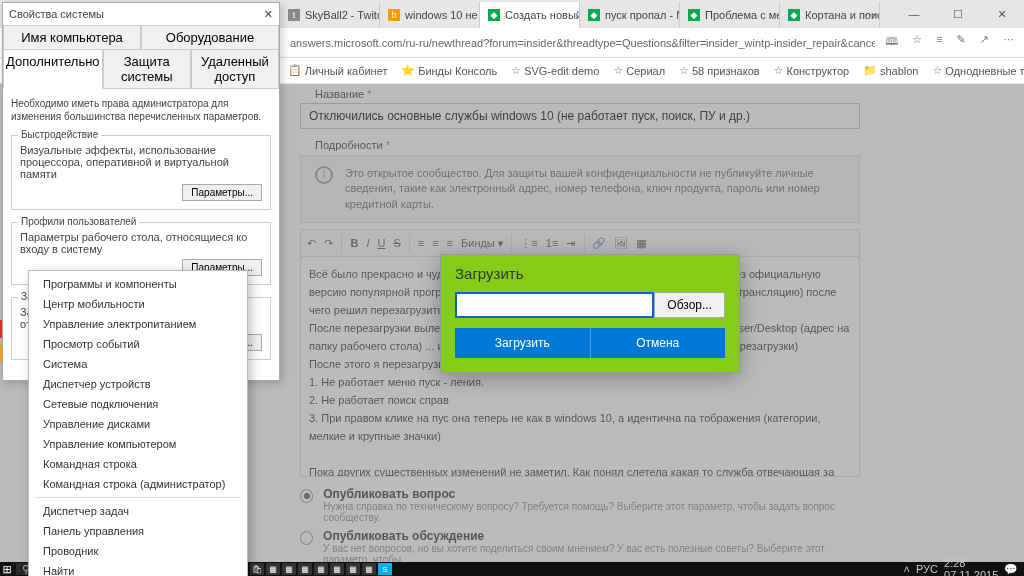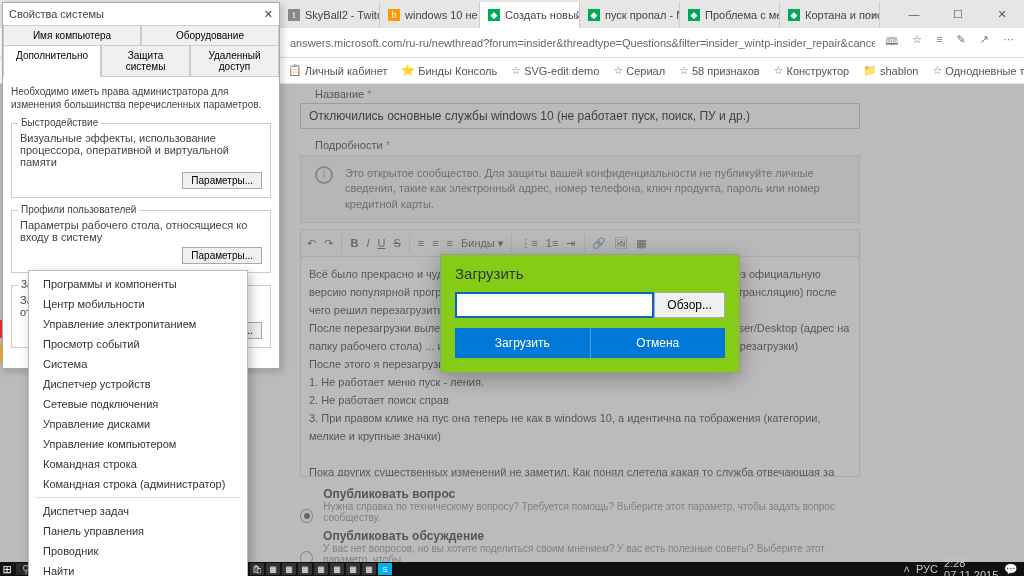--- a/index.html
+++ b/index.html
@@ -24,29 +24,29 @@
 .req{color:#d9534f}
 .title-input{width:560px;height:26px;border:1px solid #c0c0c0;padding:0 8px;background:#fff;font-size:12px}
 .notice{width:560px;background:#f5f5f5;border:1px solid #e0e0e0;padding:10px 14px;display:flex;gap:12px;font-size:10px;color:#666;line-height:1.4;margin-top:4px}
 .notice-icon{width:18px;height:18px;border:2px solid #999;border-radius:50%;display:flex;align-items:center;justify-content:center;color:#999;flex-shrink:0}
 .toolbar{width:560px;height:28px;border:1px solid #ddd;background:#fafafa;display:flex;align-items:center;padding:0 6px;gap:8px;font-size:12px;color:#555;margin-top:6px}
 .tb-sep{width:1px;height:18px;background:#ddd}
 .editor{width:560px;border:1px solid #ddd;border-top:none;background:#fff;padding:8px;font-size:12px;color:#333;line-height:1.5;height:220px;overflow:hidden}
 .editor .link{color:#e67e22}
 .editor u{text-decoration:underline}
 .bottom{width:560px;margin-top:10px;font-size:12px}
-.radio-row{display:flex;gap:10px;align-items:flex-end;margin:6px 0}
+.radio-row{display:flex;gap:10px;align-items:flex-start;margin:6px 0}
 .radio{width:14px;height:14px;border:1px solid #999;border-radius:50%;margin-top:2px;display:flex;align-items:center;justify-content:center}
 .radio.sel::after{content:"";width:6px;height:6px;background:#555;border-radius:50%}
 .radio-text b{font-size:12px;color:#333}
 .radio-text div{font-size:10px;color:#888}
 .sysprops{position:absolute;top:2px;left:2px;width:278px;background:#fff;border:1px solid #aaa;box-shadow:2px 2px 8px rgba(0,0,0,.2);z-index:50}
 .sp-title{height:22px;padding:0 6px;display:flex;align-items:center;justify-content:space-between;font-size:11px;color:#444}
 .sp-tabs{display:flex;border-bottom:1px solid #ccc}
-.sp-tab{flex:1;text-align:center;padding:4px 12px;font-size:10px;border:1px solid #ccc;border-bottom:none;background:#f0f0f0}
+.sp-tab{flex:1;text-align:center;padding:4px 2px;font-size:13px;border:1px solid #ccc;border-bottom:none;background:#f0f0f0}
 .sp-tab.active{background:#fff;border-bottom:1px solid #fff;margin-bottom:-1px}
 .sp-tabs2{display:flex}
 .sp-tabs2 .sp-tab{border-top:none}
 .sp-body{padding:8px;font-size:10px;color:#444}
 .sp-group{border:1px solid #ccc;padding:8px;margin:12px 0;position:relative}
 .sp-legend{position:absolute;top:-7px;left:6px;background:#fff;padding:0 3px;font-size:10px}
 .sp-btn{float:right;padding:2px 8px;border:1px solid #aaa;background:#f0f0f0;font-size:10px;margin-top:4px}
 .sp-intro{font-size:10px;line-height:1.3;margin-bottom:4px}
 .ctx-menu{position:absolute;top:270px;left:28px;width:220px;background:#fff;border:1px solid #bbb;box-shadow:3px 3px 10px rgba(0,0,0,.25);padding:3px 0;z-index:60}
 .ctx-item{padding:4px 14px;font-size:11px;color:#333;display:flex;justify-content:space-between;align-items:center}

